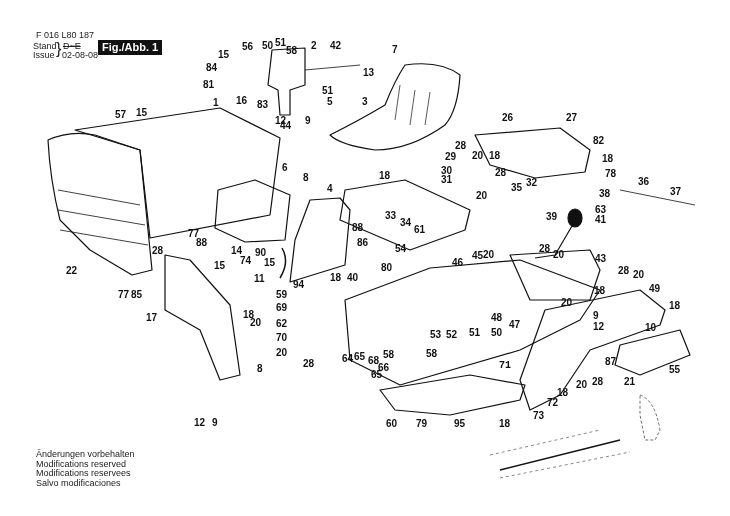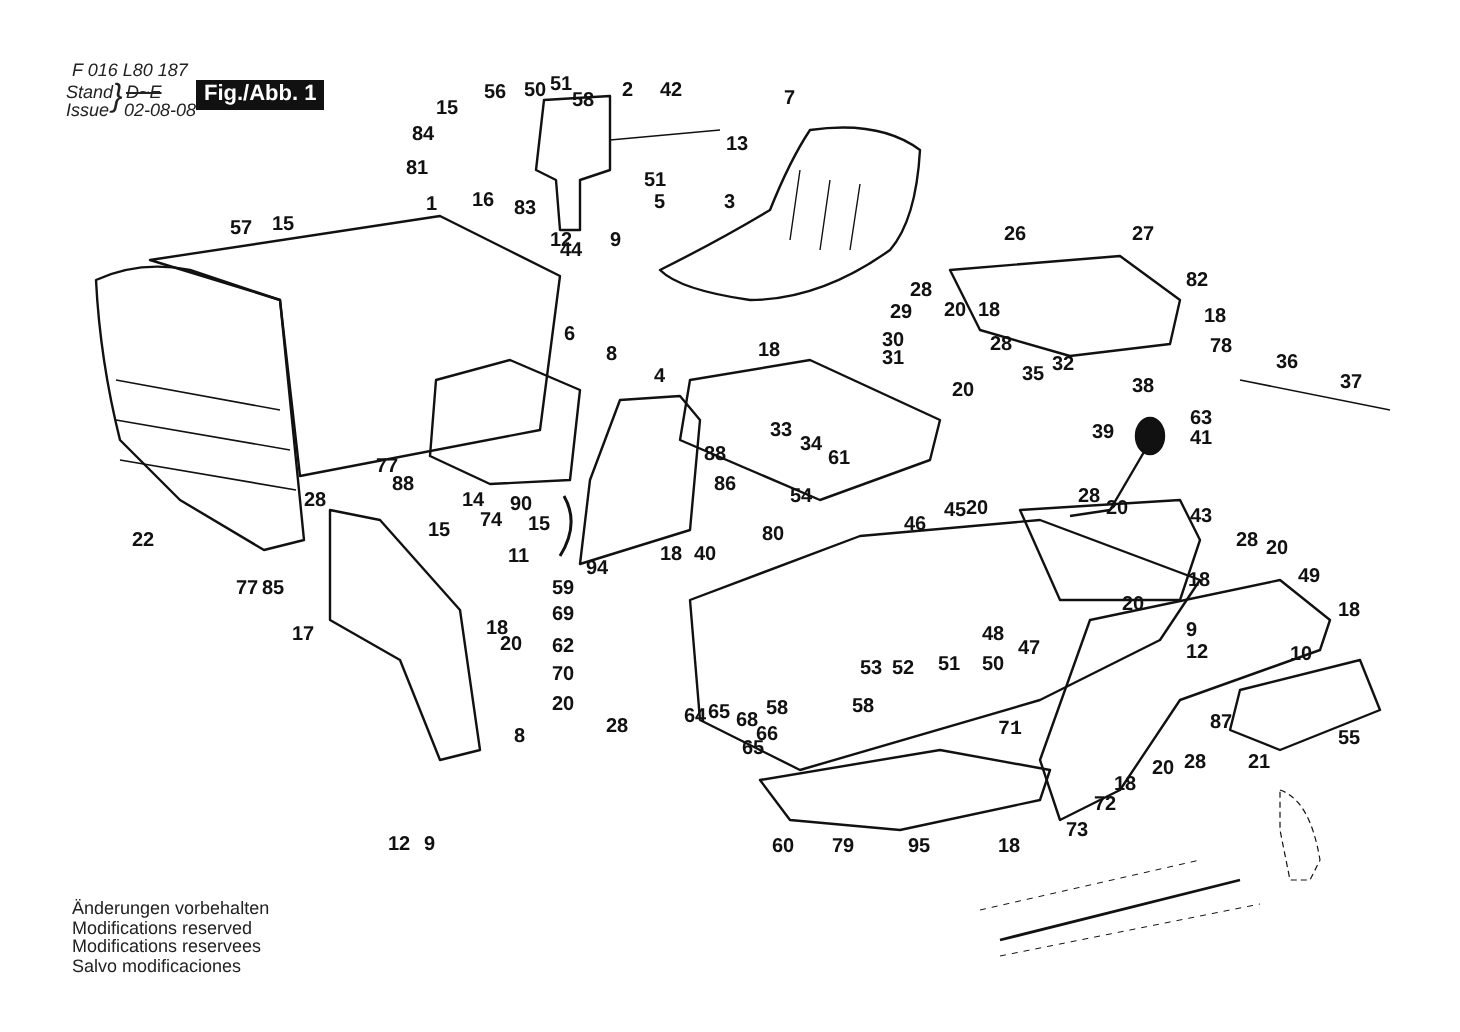--- a/index.html
+++ b/index.html
@@ -1,17 +1,17 @@
 <!DOCTYPE html>
 <html><head>
 <meta charset="utf-8">
 <style>
   html,body{margin:0;padding:0;background:#ffffff;}
   body{width:730px;height:516px;position:relative;overflow:hidden;font-family:"Liberation Sans",sans-serif;color:#111;}
-  .hdr{position:absolute;font-size:9px;line-height:10px;color:#222;font-style:italic;}
+  .hdr{position:absolute;font-size:9px;line-height:10px;color:#222;}
   .figbox{position:absolute;left:98px;top:40px;background:#111;color:#fff;font-weight:bold;font-size:11px;padding:1px 4px;line-height:13px;}
   .foot{position:absolute;left:36px;top:450px;font-size:9px;line-height:9.5px;color:#222;}
   .foot div{white-space:nowrap;}
   svg.draw{position:absolute;left:0;top:0;}
   .lbl{position:absolute;font-size:10px;font-weight:bold;line-height:10px;white-space:nowrap;color:#111;}
 </style>
 </head>
 <body>
 
 <div class="hdr" style="left:36px;top:30px;">F 016 L80 187</div>
@@ -124,21 +124,21 @@
 <div class="lbl" style="left:441px;top:166px;">30</div>
 <div class="lbl" style="left:441px;top:175px;">31</div>
 <div class="lbl" style="left:495px;top:168px;">28</div>
 <div class="lbl" style="left:526px;top:178px;">32</div>
 <div class="lbl" style="left:602px;top:154px;">18</div>
 <div class="lbl" style="left:605px;top:169px;">78</div>
 <div class="lbl" style="left:638px;top:177px;">36</div>
 <div class="lbl" style="left:670px;top:187px;">37</div>
 <div class="lbl" style="left:511px;top:183px;">35</div>
 <div class="lbl" style="left:476px;top:191px;">20</div>
-<div class="lbl" style="left:566px;top:189px;">38</div>
+<div class="lbl" style="left:599px;top:189px;">38</div>
 <div class="lbl" style="left:595px;top:205px;">63</div>
 <div class="lbl" style="left:595px;top:215px;">41</div>
 <div class="lbl" style="left:546px;top:212px;">39</div>
 <div class="lbl" style="left:379px;top:171px;">18</div>
 <div class="lbl" style="left:385px;top:211px;">33</div>
 <div class="lbl" style="left:400px;top:218px;">34</div>
 <div class="lbl" style="left:357px;top:238px;">86</div>
 <div class="lbl" style="left:414px;top:225px;">61</div>
 <div class="lbl" style="left:395px;top:244px;">54</div>
 <div class="lbl" style="left:381px;top:263px;">80</div>

